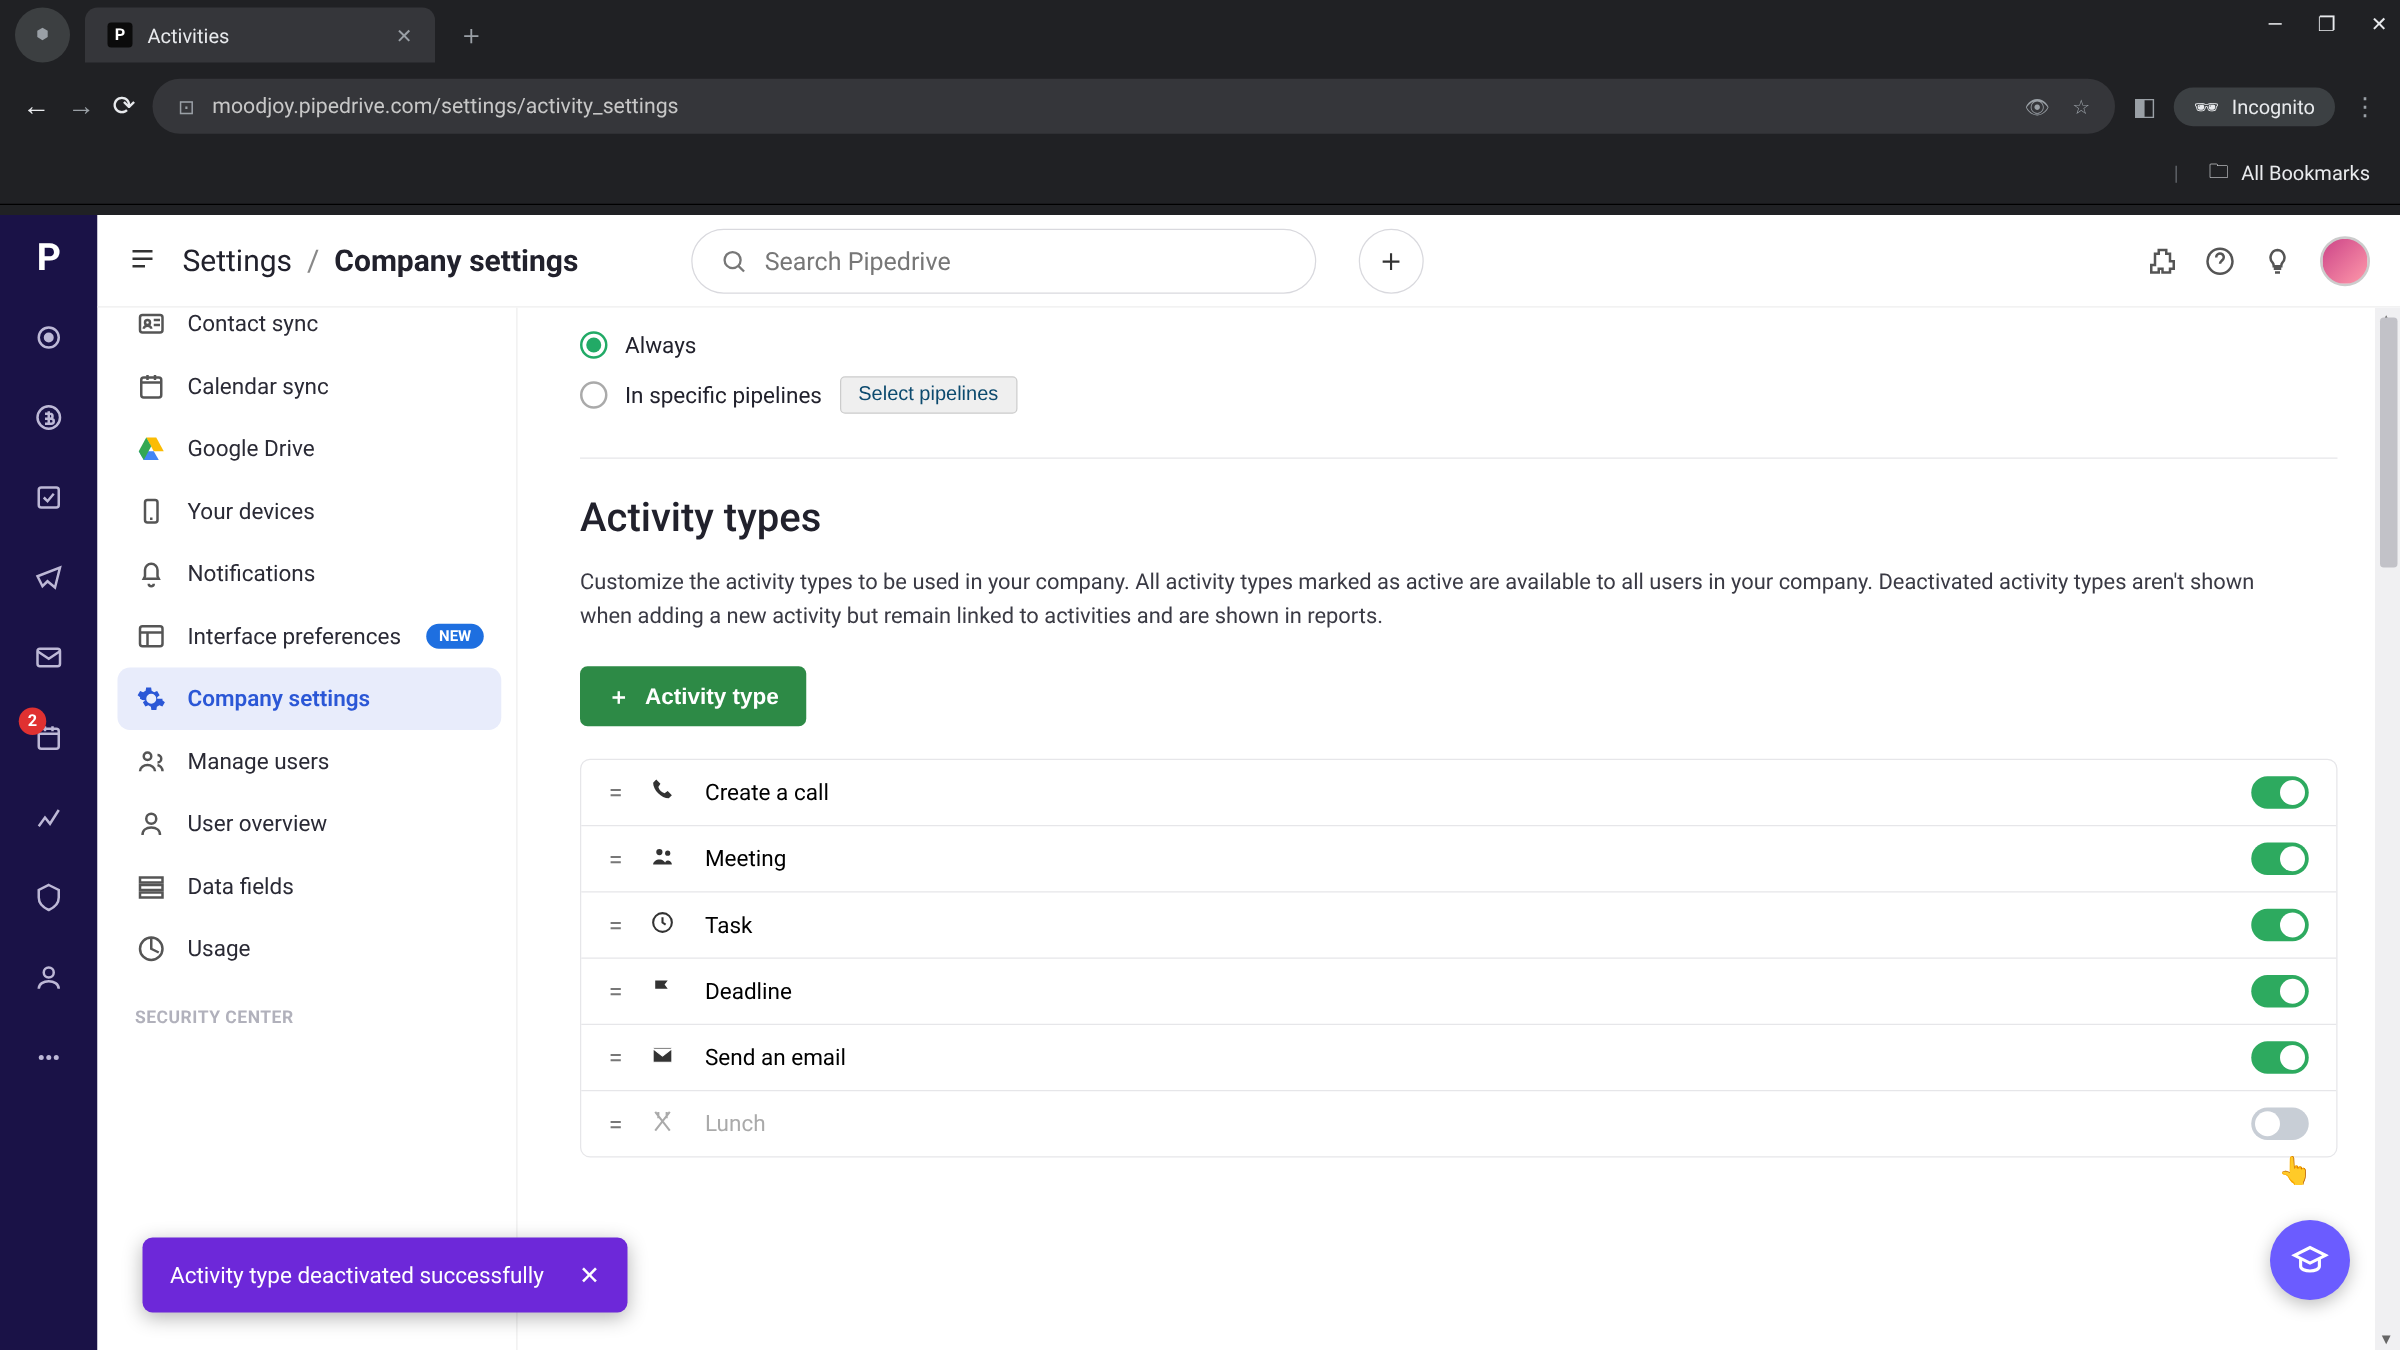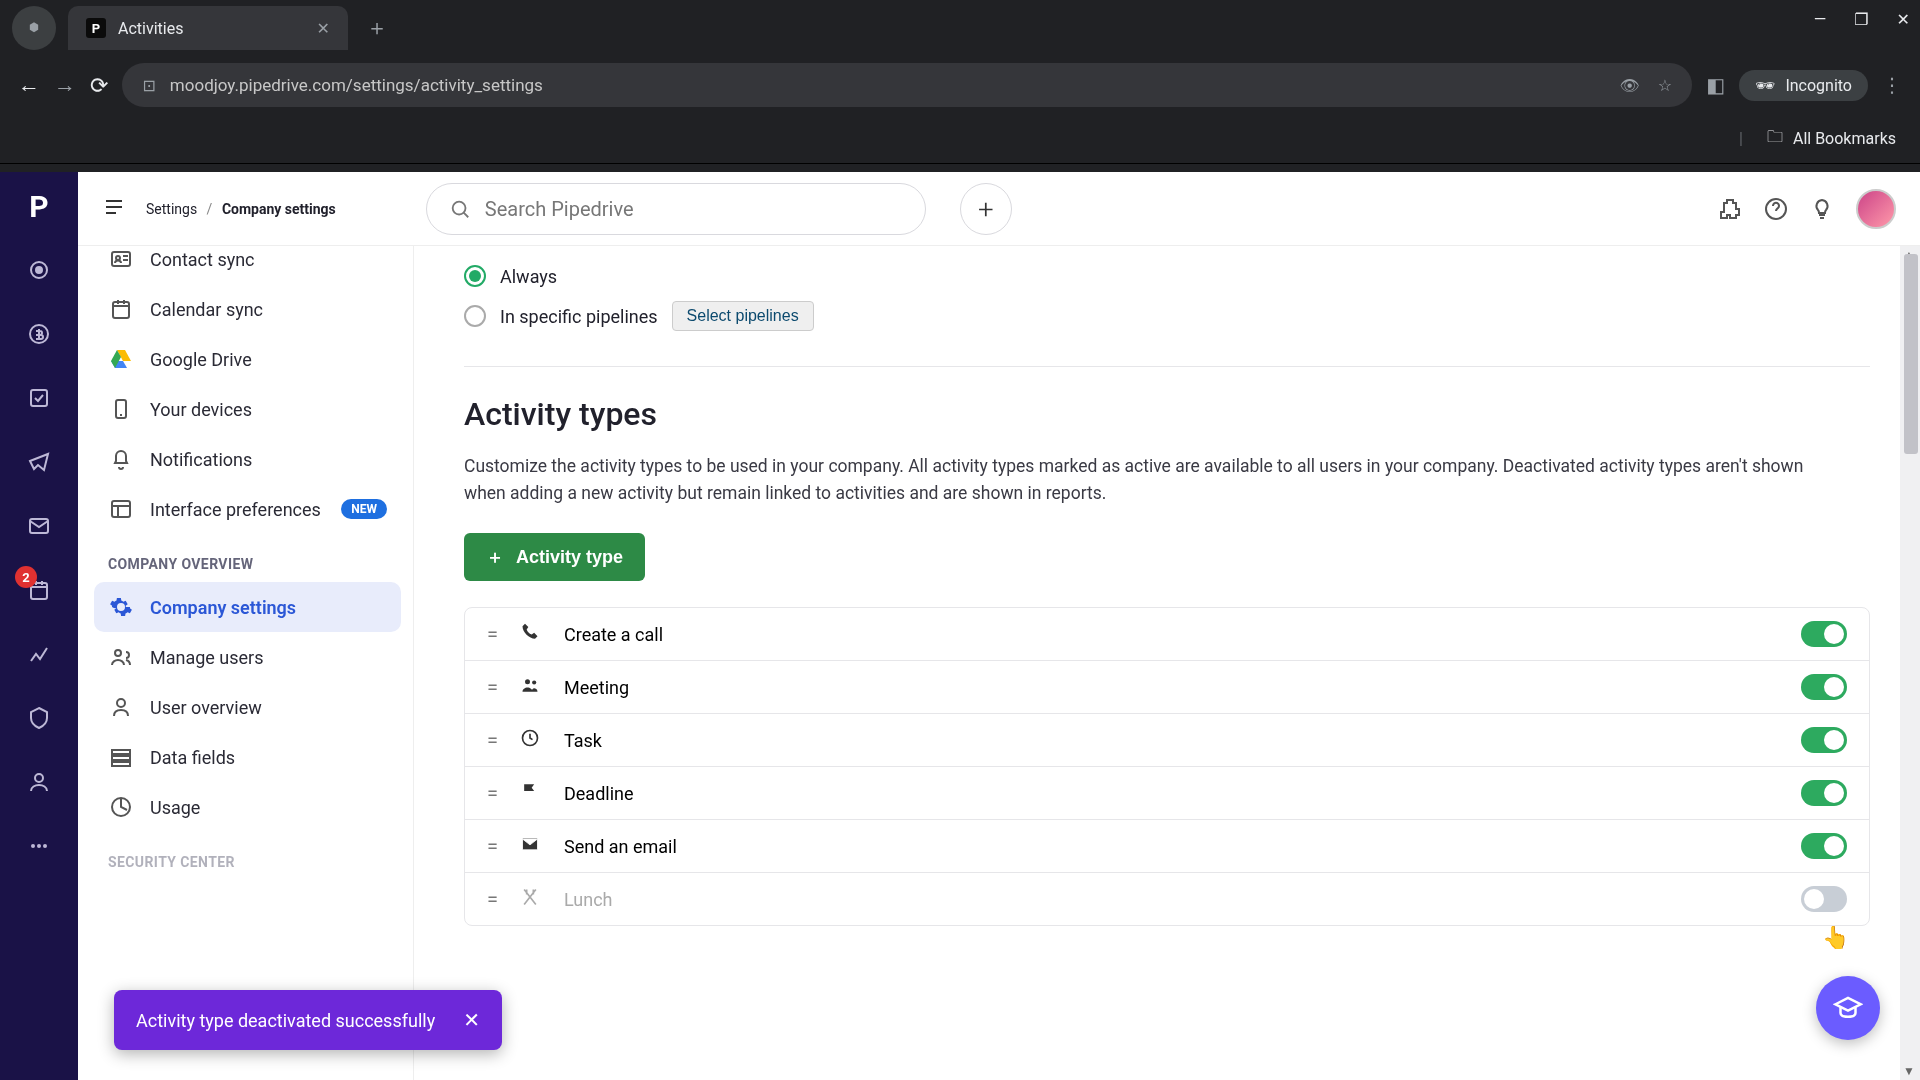--- a/index.html
+++ b/index.html
@@ -34,21 +34,21 @@
 .rail { width: 78px; background: #1a1247; display: flex; flex-direction: column; align-items: center; padding-top: 14px; gap: 24px; }
 .rail-logo { width: 40px; height: 40px; color: #fff; display:flex; align-items:center; justify-content:center; font-size: 30px; font-weight:bold; }
 .rail-item { width: 40px; height: 40px; color: #bdb8d6; display: flex; align-items: center; justify-content: center; position: relative; cursor: pointer; }
 .rail-item svg { width: 24px; height: 24px; }
 .rail-badge { position: absolute; top: -4px; left: -4px; background: #e03131; color: #fff; border-radius: 50%; width: 22px; height: 22px; font-size: 13px; display: flex; align-items: center; justify-content: center; font-weight: bold; }
 
 .content { flex: 1; display: flex; flex-direction: column; background: #fff; }
 
 .app-header { height: 74px; display: flex; align-items: center; padding: 0 24px; gap: 20px; border-bottom: 1px solid #eee; }
 .hamburger { color: #333; cursor: pointer; }
-.breadcrumb { font-size: 14px; color: #21212c; }
+.breadcrumb { font-size: 24px; color: #21212c; }
 .breadcrumb .sep { color: #888; margin: 0 6px; }
 .breadcrumb .current { font-weight: 700; }
 .search-pill { margin-left: 70px; width: 500px; height: 52px; border: 1px solid #d9d9de; border-radius: 28px; display: flex; align-items: center; padding: 0 22px; gap: 14px; color: #777; font-size: 20px; }
 .plus-btn { width: 52px; height: 52px; border: 1px solid #d9d9de; border-radius: 50%; display: flex; align-items: center; justify-content: center; font-size: 26px; color: #333; margin-left: 14px; cursor: pointer; }
 .header-right { margin-left: auto; display: flex; align-items: center; gap: 22px; color: #555; }
 .header-right .hicon { cursor:pointer; display:flex; }
 .avatar { width: 40px; height: 40px; border-radius: 50%; background: linear-gradient(135deg,#c48,#f9a); border: 2px solid #ccc; }
 
 .body-row { flex: 1; display: flex; overflow: hidden; }
 
@@ -307,21 +307,20 @@
           <span class="sicon">
               <svg width="24" height="24" viewBox="0 0 24 24" fill="none" stroke="currentColor" stroke-width="2">
                 <rect x="3" y="4" width="18" height="16" rx="2"></rect>
                 <path d="M3 9h18M9 9v11"></path>
               </svg>
             </span>
           <span>Interface preferences</span>
           <span class="new-badge">NEW</span>
         </div>
 
-        <div class="side-section">COMPANY OVERVIEW</div>
 
         <div class="side-item active">
           <span class="sicon">
               <svg width="24" height="24" viewBox="0 0 24 24" fill="currentColor">
                 <path d="M12 8a4 4 0 100 8 4 4 0 000-8zm9 4a7 7 0 01-.1 1.2l2 1.6-2 3.4-2.4-1a7 7 0 01-2 1.2l-.4 2.6h-4l-.4-2.6a7 7 0 01-2-1.2l-2.4 1-2-3.4 2-1.6A7 7 0 013 12a7 7 0 01.1-1.2l-2-1.6 2-3.4 2.4 1a7 7 0 012-1.2L7.9 3h4l.4 2.6a7 7 0 012 1.2l2.4-1 2 3.4-2 1.6c.1.4.1.8.1 1.2z"></path>
               </svg>
             </span>
           <span>Company settings</span>
         </div>
         <div class="side-item">

